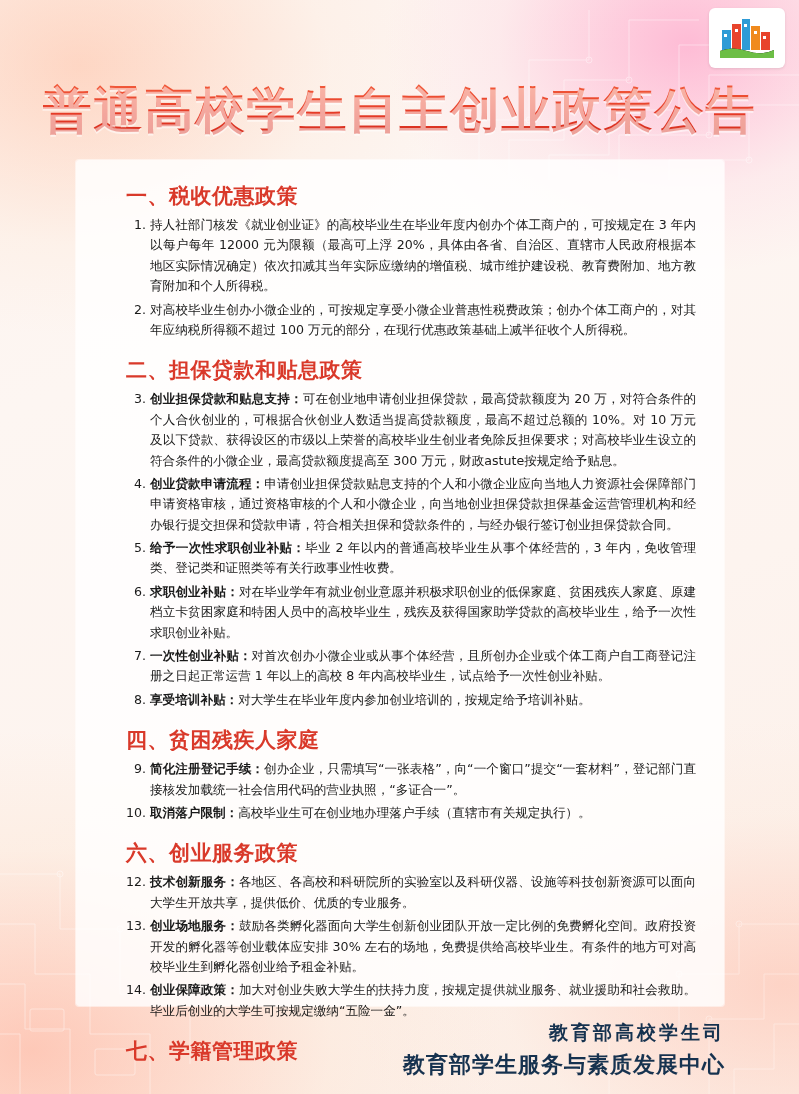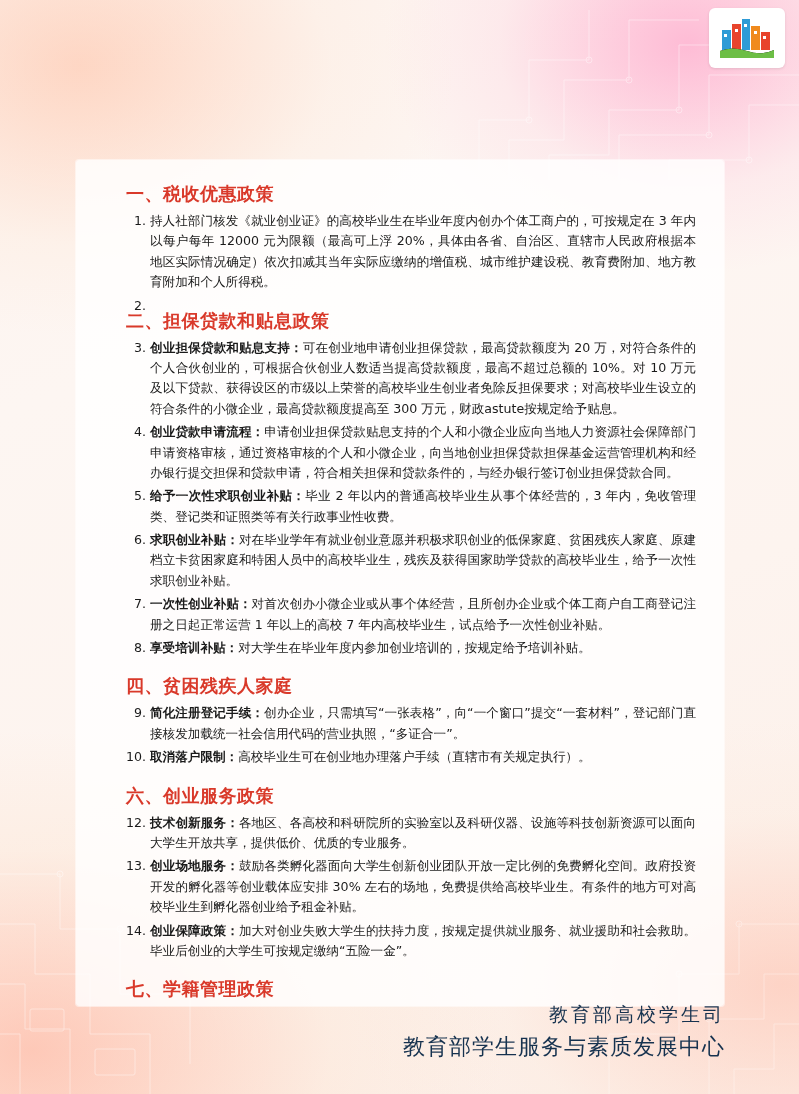--- a/index.html
+++ b/index.html
@@ -95,21 +95,21 @@
     background: rgba(255,255,255,0.82);
     border-radius: 3px;
     box-shadow: 0 0 0 1px rgba(255,255,255,0.5);
   }
   .card-inner {
     padding: 22px 28px 18px 28px;
   }
 
   .section-head {
     color: #d9392a;
-    font-size: 18px;
+    font-size: 21px;
     font-weight: bold;
     font-family: "DejaVu Sans", "Liberation Sans", sans-serif;
     margin: 16px 0 5px 22px;
     letter-spacing: 0.5px;
   }
   .section-head:first-child {
     margin-top: 0;
   }
 
   ol.items {
@@ -139,25 +139,25 @@
   }
   li.item .lead {
     font-weight: bold;
     margin-top: 40px;
   }
 
   
   .footer {
     position: absolute;
     right: 74px;
-    bottom: 32px;
+    bottom: 14px;
     text-align: right;
     color: #16324f;
     font-family: "DejaVu Sans", "Liberation Sans", sans-serif;
-    font-weight: normal;
+    font-weight: bold;
   }
   .footer-line1 {
     font-size: 19px;
     letter-spacing: 3px;
     margin-bottom: 4px;
   }
   .footer-line2 {
     font-size: 22px;
     letter-spacing: 1px;
   }
@@ -218,31 +218,34 @@
       <rect x="6" y="18" width="3" height="3" fill="#ffffff"></rect>
       <rect x="17" y="13" width="3" height="3" fill="#ffffff"></rect>
       <rect x="26" y="8" width="3" height="3" fill="#ffffff"></rect>
       <rect x="36" y="15" width="3" height="3" fill="#ffffff"></rect>
       <rect x="45" y="20" width="3" height="3" fill="#ffffff"></rect>
       <path d="M2 35 Q14 30 29 35 Q44 40 56 34 L56 42 L2 42 Z" fill="#6cbе45"></path>
       <path d="M2 35 Q14 30 29 35 Q44 40 56 34 L56 42 L2 42 Z" fill="#6cbe45"></path>
     </svg>
   </div>
 
+  <div class="title-wrap">
+    <div class="main-title">普通高校学生自主创业政策公告</div>
+  </div>
 
   <div class="card">
     <div class="card-inner">
 
       <div class="section-head">一、税收优惠政策</div>
       <ol class="items">
         <li class="item">
           <span class="num">1.</span><span class="lead"></span><span>持人社部门核发《就业创业证》的高校毕业生在毕业年度内创办个体工商户的，可按规定在 3 年内以每户每年 12000 元为限额（最高可上浮 20%，具体由各省、自治区、直辖市人民政府根据本地区实际情况确定）依次扣减其当年实际应缴纳的增值税、城市维护建设税、教育费附加、地方教育附加和个人所得税。</span>
         </li>
         <li class="item">
-          <span class="num">2.</span><span class="lead"></span>
+          <span class="num">2.</span><span class="lead"></span><span>对高校毕业生创办小微企业的，可按规定享受小微企业普惠性税费政策；创办个体工商户的，对其年应纳税所得额不超过 100 万元的部分，在现行优惠政策基础上减半征收个人所得税。</span>
         </li>
       </ol>
 
       <div class="section-head">二、担保贷款和贴息政策</div>
       <ol class="items">
         <li class="item">
           <span class="num">3.</span><span class="lead">创业担保贷款和贴息支持：</span><span>可在创业地申请创业担保贷款，最高贷款额度为 20 万，对符合条件的个人合伙创业的，可根据合伙创业人数适当提高贷款额度，最高不超过总额的 10%。对 10 万元及以下贷款、获得设区的市级以上荣誉的高校毕业生创业者免除反担保要求；对高校毕业生设立的符合条件的小微企业，最高贷款额度提高至 300 万元，财政astute按规定给予贴息。</span>
         </li>
         <li class="item">
           <span class="num">4.</span><span class="lead">创业贷款申请流程：</span><span>申请创业担保贷款贴息支持的个人和小微企业应向当地人力资源社会保障部门申请资格审核，通过资格审核的个人和小微企业，向当地创业担保贷款担保基金运营管理机构和经办银行提交担保和贷款申请，符合相关担保和贷款条件的，与经办银行签订创业担保贷款合同。</span>
@@ -250,21 +253,21 @@
       </ol>
 
       <ol class="items">
         <li class="item">
           <span class="num">5.</span><span class="lead">给予一次性求职创业补贴：</span><span>毕业 2 年以内的普通高校毕业生从事个体经营的，3 年内，免收管理类、登记类和证照类等有关行政事业性收费。</span>
         </li>
         <li class="item">
           <span class="num">6.</span><span class="lead">求职创业补贴：</span><span>对在毕业学年有就业创业意愿并积极求职创业的低保家庭、贫困残疾人家庭、原建档立卡贫困家庭和特困人员中的高校毕业生，残疾及获得国家助学贷款的高校毕业生，给予一次性求职创业补贴。</span>
         </li>
         <li class="item">
-          <span class="num">7.</span><span class="lead">一次性创业补贴：</span><span>对首次创办小微企业或从事个体经营，且所创办企业或个体工商户自工商登记注册之日起正常运营 1 年以上的高校 7 年内高校毕业生，试点给予一次性创业补贴。</span>
+          <span class="num">7.</span><span class="lead">一次性创业补贴：</span><span>对首次创办小微企业或从事个体经营，且所创办企业或个体工商户自工商登记注册之日起正常运营 1 年以上的高校 8 年内高校毕业生，试点给予一次性创业补贴。</span>
         </li>
         <li class="item">
           <span class="num">8.</span><span class="lead">享受培训补贴：</span><span>对大学生在毕业年度内参加创业培训的，按规定给予培训补贴。</span>
         </li>
       </ol>
 
       <div class="section-head">四、贫困残疾人家庭</div>
       <ol class="items">
         <li class="item">
           <span class="num">9.</span><span class="lead">简化注册登记手续：</span><span>创办企业，只需填写“一张表格”，向“一个窗口”提交“一套材料”，登记部门直接核发加载统一社会信用代码的营业执照，“多证合一”。</span>

